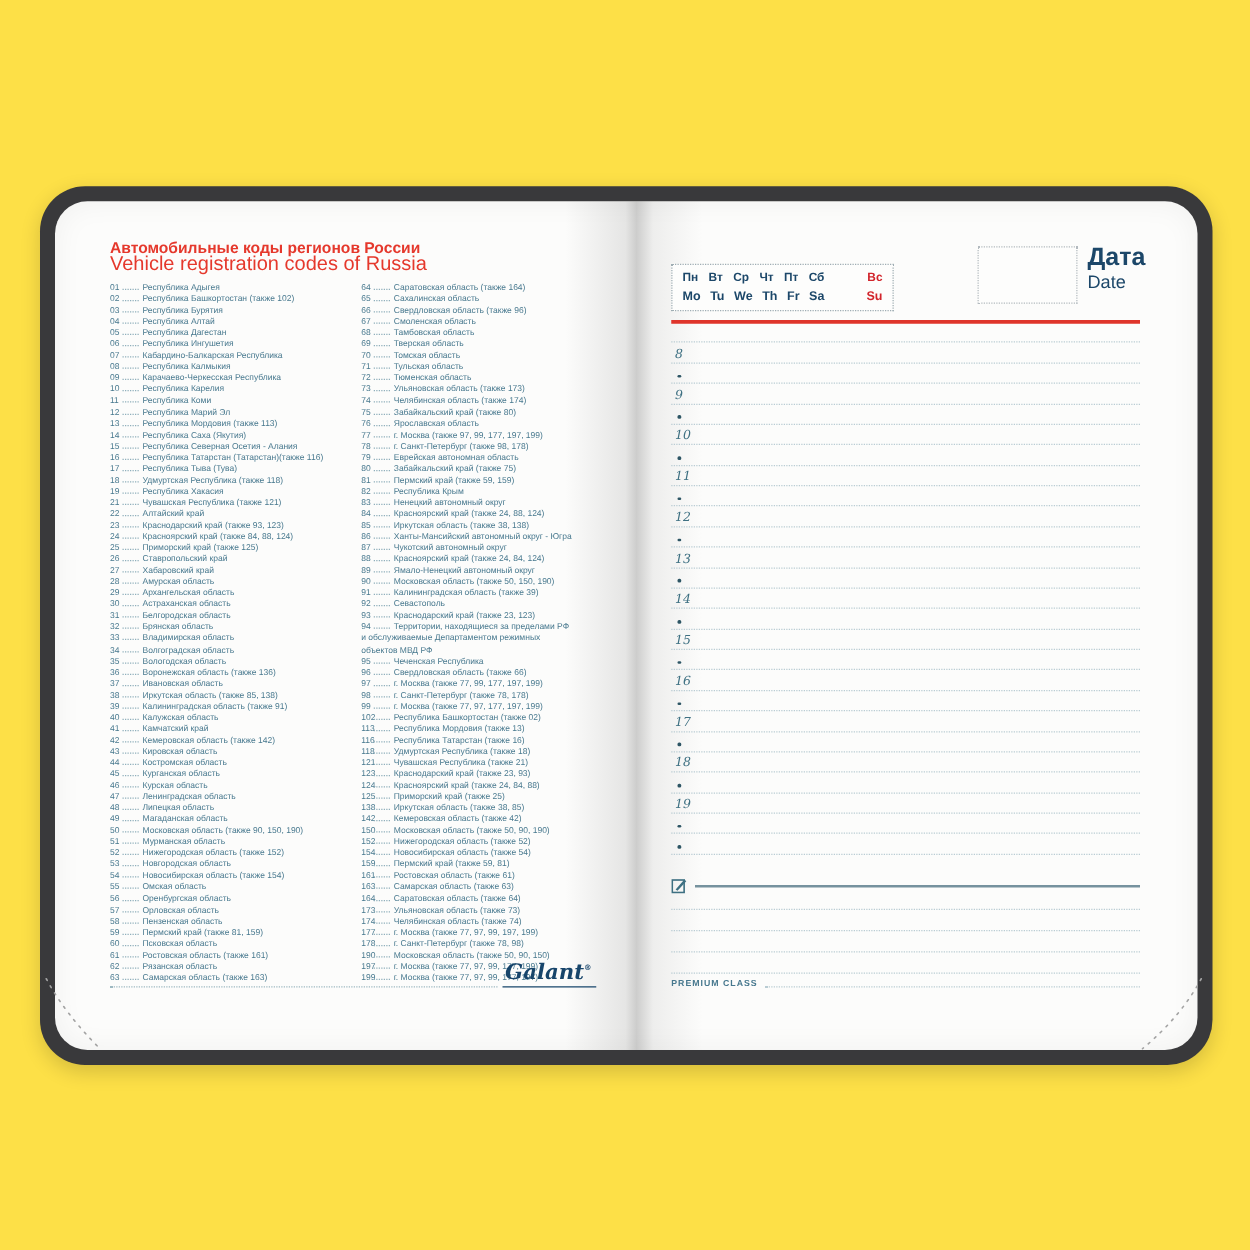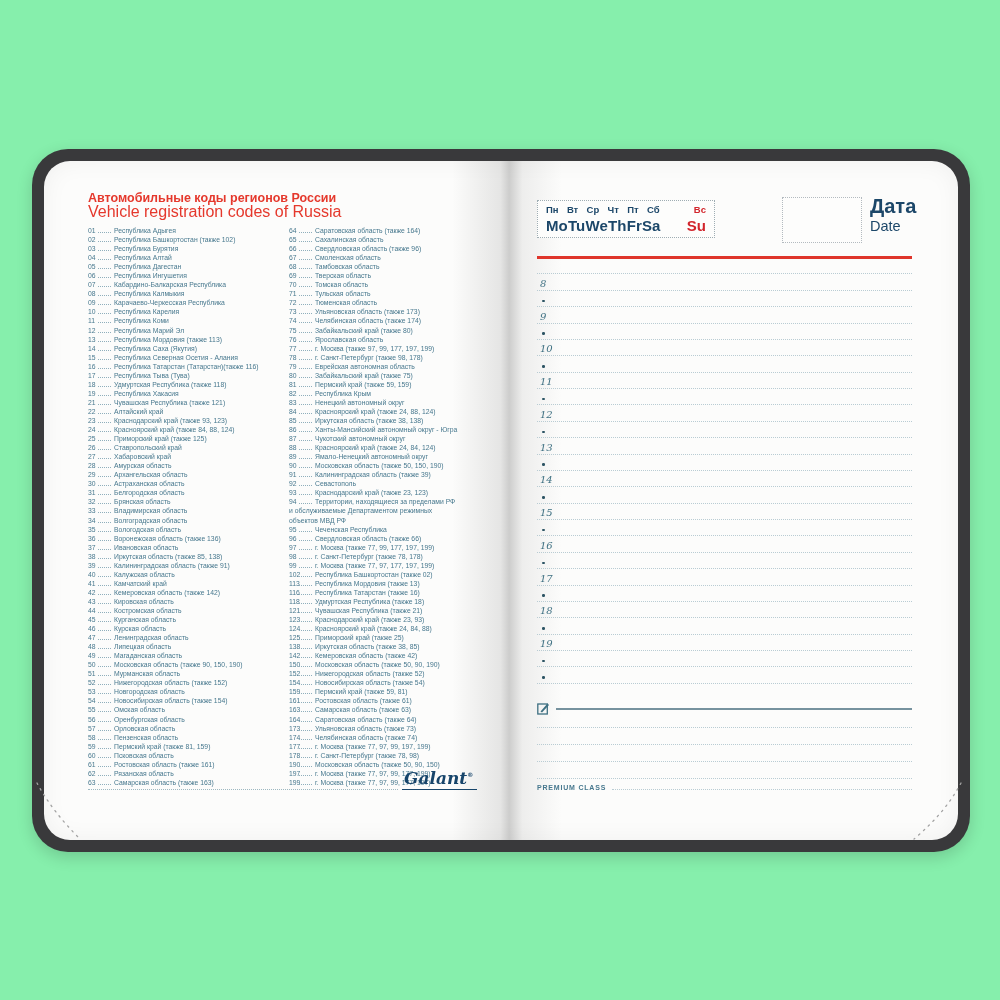--- a/index.html
+++ b/index.html
@@ -1,38 +1,38 @@
 <!DOCTYPE html>
 <html><head>
 <meta charset="utf-8">
 <style>
   html,body{margin:0;padding:0;}
   body{width:1000px;height:1000px;background:#ffffff;font-family:"Liberation Sans",sans-serif;}
-  .scene{position:relative;width:1000px;height:1000px;background:#86efac;overflow:hidden;}
+  .scene{position:relative;width:1000px;height:1000px;background:#fde047;overflow:hidden;}
   .book{position:absolute;left:32px;top:149px;width:938px;height:703px;background:#39393b;border-radius:36px;box-shadow:0 5px 16px rgba(0,0,0,.16);}
   .pages{position:absolute;left:12px;top:12px;right:12px;bottom:12px;background:#fcfcfb;border-radius:26px;box-shadow:inset 0 0 24px rgba(0,0,0,.05);}
   .gutter{position:absolute;top:12px;bottom:12px;left:420px;width:110px;background:linear-gradient(90deg,rgba(0,0,0,0) 0%,rgba(90,90,90,.14) 44%,rgba(70,70,70,.26) 52%,rgba(110,110,110,.10) 64%,rgba(0,0,0,0) 100%);}
   
   .lp{position:absolute;left:88px;top:192px;width:404px;}
   .lp-title{font-size:12.5px;font-weight:700;color:#e5382c;line-height:13px;}
   .lp-sub{font-size:16px;font-weight:400;color:#e5382c;line-height:14px;}
   .cols{display:flex;margin-top:7px;}
   .ccol{width:201px;}
   .crow{height:9.05px;line-height:9px;font-size:6.8px;color:#47788e;white-space:nowrap;}
   .cnum{display:inline-block;width:10px;}
   .clead{display:inline-block;width:13px;height:2px;border-bottom:1px dotted #8fafbc;margin-right:3px;}
   .lp-dotline{position:absolute;left:88px;top:789px;width:310px;border-top:1.3px dotted #9db8c1;}
   .brand{position:absolute;left:402px;top:768px;font-family:"DejaVu Serif",serif;font-style:italic;font-weight:600;font-size:17px;color:#17456b;border-bottom:1.3px solid #17456b;padding:0 4px 1px 2px;}
   .brand sup{font-size:6px;font-style:normal;}
   
   .rp{position:absolute;left:537px;top:188px;width:375px;height:640px;}
-  .days-box{position:absolute;left:0;top:12px;width:178px;height:38px;border:1px dotted #9fadb3;box-sizing:border-box;display:flex;flex-direction:column;justify-content:space-evenly;padding:0 8px;background:#fdfdfc;}
+  .days-box{position:absolute;left:0;top:23px;width:178px;height:38px;border:1px dotted #9fadb3;box-sizing:border-box;display:flex;flex-direction:column;justify-content:space-evenly;padding:0 8px;background:#fdfdfc;}
   .dayrow{display:flex;justify-content:space-between;}
   .day{font-weight:700;font-size:9.5px;color:#1c4769;}
-  .dayrow.en .day{font-size:15px;}
+  .dayrow.en .day{font-size:10px;}
   .day.red{color:#d2252c;padding-left:26px;}
   .datebox{position:absolute;left:245px;top:9px;width:80px;height:46px;border:1px dotted #b3babf;box-sizing:border-box;background:#fdfdfc;}
   .datelabels{position:absolute;left:333px;top:7px;}
   .lbl-ru{font-size:20px;font-weight:700;color:#1c4769;}
   .lbl-en{font-size:14.5px;font-weight:400;color:#1c4769;margin-top:0;}
   .redline{position:absolute;left:0;top:68px;width:375px;height:2.6px;background:#df352b;}
   .schedule{position:absolute;left:0;top:70px;width:375px;}
   .srow{height:16.38px;border-bottom:1px dotted #b9ccd3;box-sizing:border-box;position:relative;}
   .hournum{position:absolute;left:3px;bottom:1px;font-family:"DejaVu Serif",serif;font-style:italic;font-size:10px;color:#3e7082;}
   .dot{position:absolute;left:5px;bottom:4px;width:2.5px;height:2.5px;border-radius:50%;background:#2d5564;}

